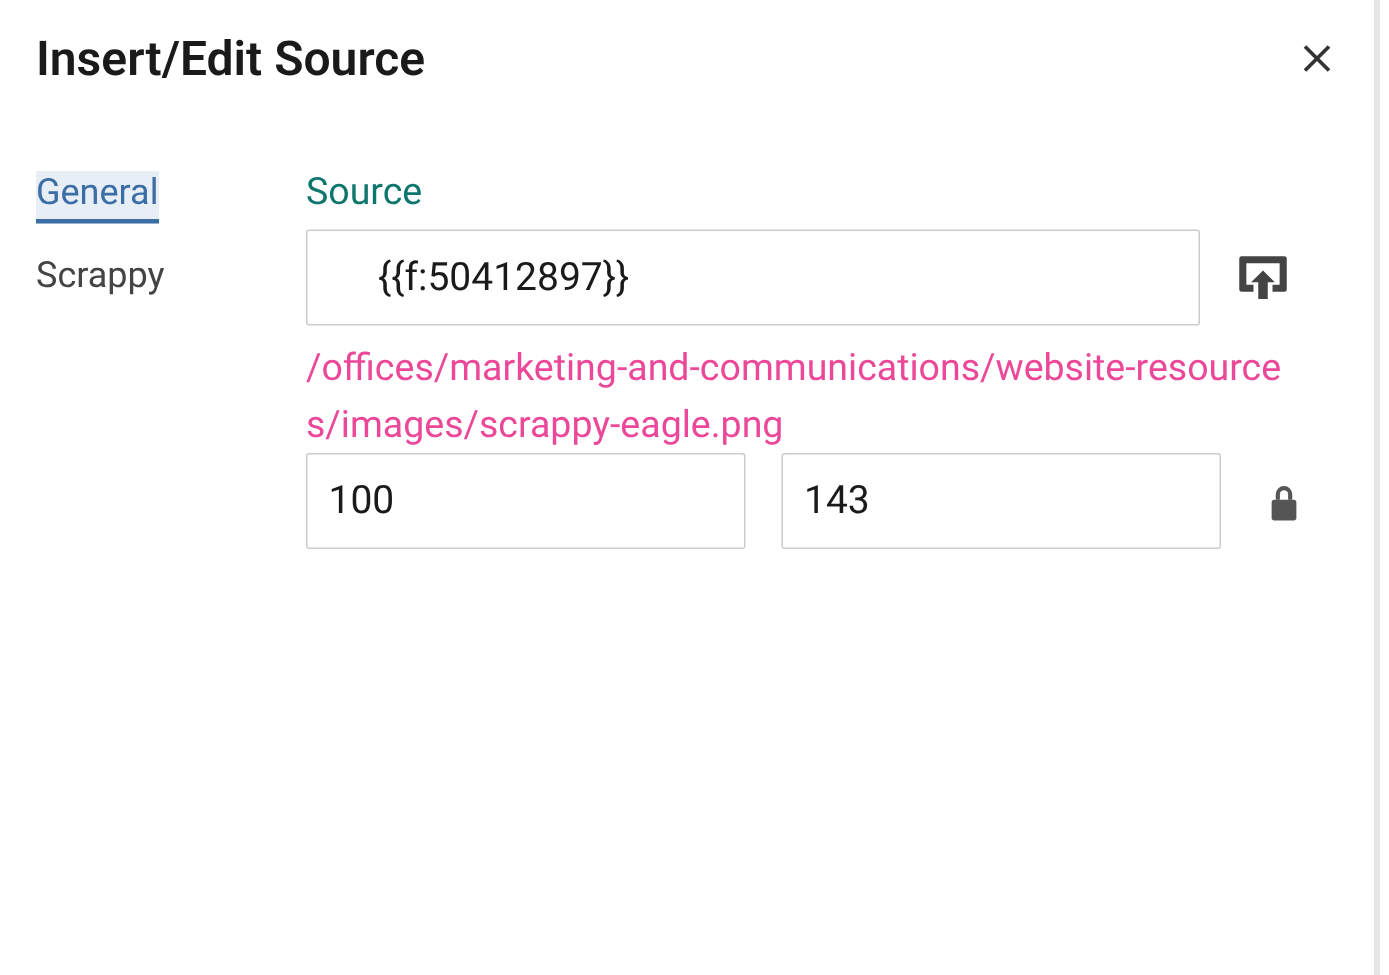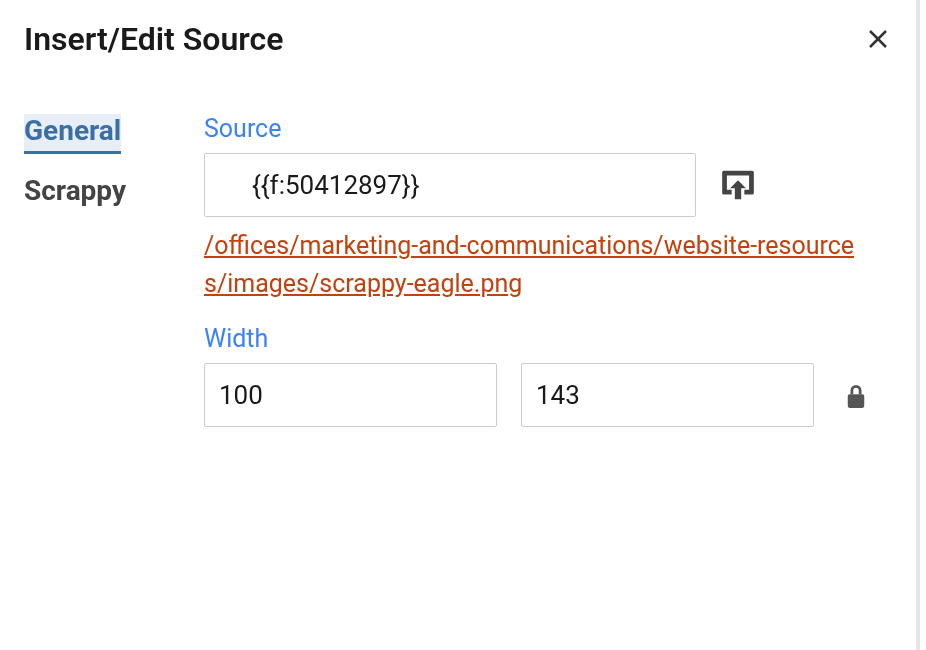--- a/index.html
+++ b/index.html
@@ -51,40 +51,39 @@
       padding: 36px 24px 0 24px;
       gap: 50px;
     }
     .tabs {
       display: flex;
       flex-direction: column;
       gap: 20px;
       min-width: 130px;
     }
     .tab {
-      font-size: 28px;
+      font-size: 24px;
       color: #444;
       cursor: pointer;
       align-self: flex-start;
-      font-weight: bold;
     }
     .tab.active {
       color: #3a6ea5;
       background: #e8eef5;
       border-bottom: 3px solid #3a6ea5;
       padding-bottom: 4px;
     }
     .form {
       flex: 1;
       display: flex;
       flex-direction: column;
     }
     .field-label {
       font-size: 25px;
-      color: #3b82f6;
+      color: #0f766e;
       margin-bottom: 10px;
       margin-top: 22px;
     }
     .field-label.first {
       margin-top: 0;
     }
     .source-row {
       display: flex;
       align-items: center;
       gap: 22px;
@@ -93,44 +92,43 @@
       border: 1px solid #ccc;
       border-radius: 2px;
       font-size: 26px;
       padding: 16px 14px;
       color: #1a1a1a;
       font-family: inherit;
       width: 100%;
       outline: none;
     }
     .source-input {
-      width: 492px;
+      width: 596px;
       padding-left: 47px;
     }
     .upload-icon {
       cursor: pointer;
       width: 40px;
       height: 40px;
       display: flex;
       align-items: center;
       justify-content: center;
     }
     .upload-icon svg {
       width: 38px;
       height: 38px;
       fill: #444;
     }
     .source-path {
       font-size: 25px;
-      color: #c2410c;
+      color: #ec4899;
       margin-top: 10px;
       line-height: 1.5;
       max-width: 660px;
       word-break: break-all;
-      text-decoration: underline;
     }
     .dim-row {
       display: flex;
       gap: 24px;
       align-items: flex-end;
     }
     .dim-col {
       display: flex;
       flex-direction: column;
     }
@@ -182,21 +180,20 @@
             <path d="M12 9 l5 5 h-3 v7 h-4 v-7 h-3 z"></path>
           </svg>
         </div>
       </div>
       <div class="source-path">/offices/marketing-and-communications/website-resources/images/scrappy-eagle.png</div>
 
 
 
       <div class="dim-row">
         <div class="dim-col">
-          <div class="field-label">Width</div>
           <input type="text" class="text-input dim-input" value="100" style="">
         </div>
         <div class="dim-col">
           <input type="text" class="text-input dim-input" value="143" style="">
         </div>
         <div class="lock-icon">
           <svg viewBox="0 0 24 28">
             <path d="M6 12 V8 a6 6 0 0 1 12 0 v4 h-3 V8 a3 3 0 0 0 -6 0 v4 z"></path>
             <rect x="3" y="12" width="18" height="15" rx="2"></rect>
           </svg>

